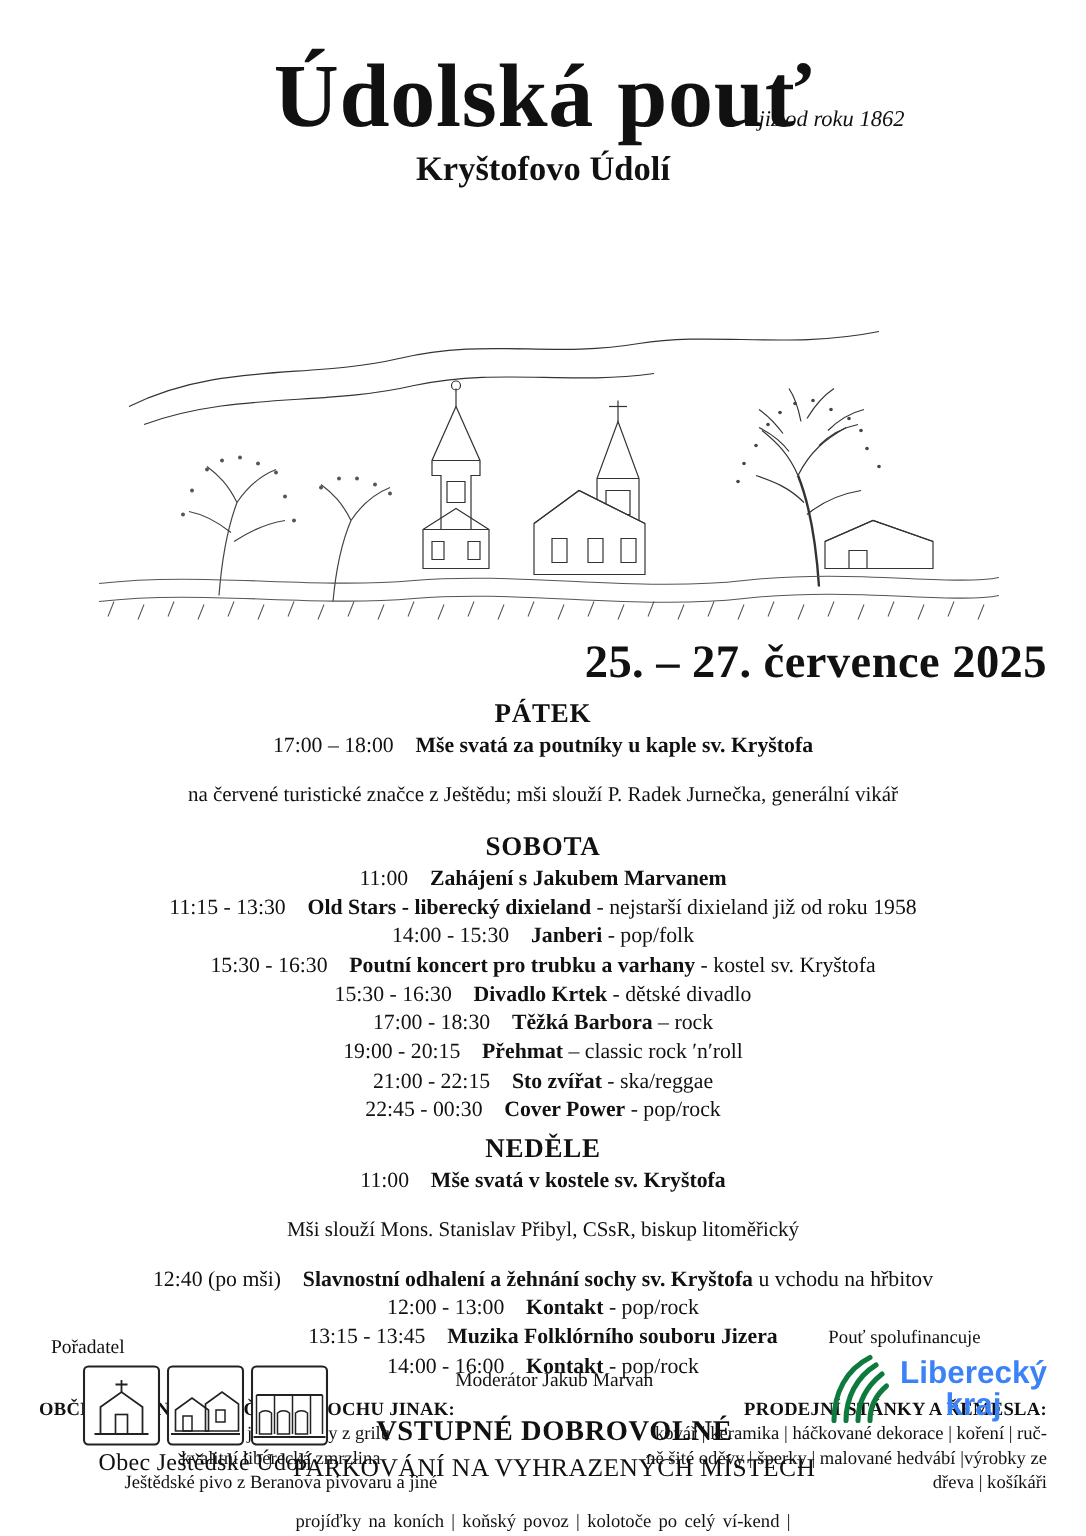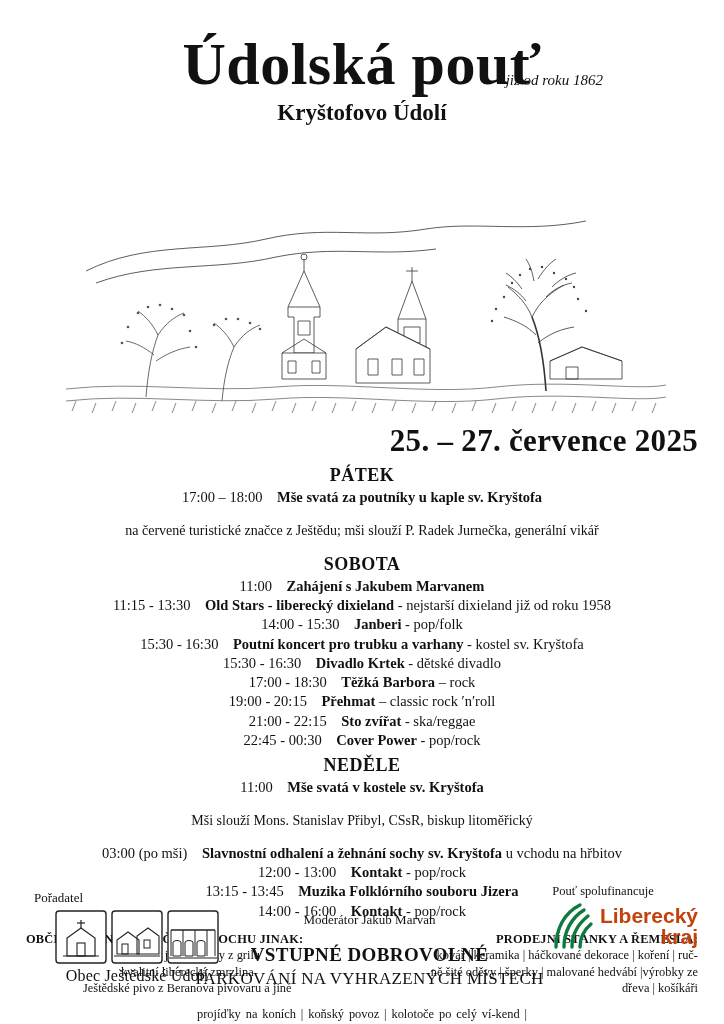--- a/index.html
+++ b/index.html
@@ -187,26 +187,26 @@
     text-align: center;
   }
   .cofinance { font-size: 12.5px; margin-bottom: 2px; }
   .lk-logo {
     display: flex;
     align-items: center;
     justify-content: flex-end;
     gap: 6px;
   }
   .lk-text {
-    color: #c2410c;
+    color: #3b82f6;
     font-family: "Liberation Sans", sans-serif;
     font-weight: bold;
     font-size: 21px;
     line-height: 1.0;
-    text-align: right;
+    text-align: center;
   }
   .lk-text .l2 { display: block; }
 </style>
 </head>
 <body>
 
 <div class="poster">
 
   <div class="header">
     <h1 class="title-main">Údolská pouť</h1>
@@ -382,21 +382,21 @@
   </p>
 
   <div class="day-name">NEDĚLE</div>
   <p class="row">
     <span class="time">11:00</span>
     &nbsp;&nbsp;
     <span class="act">Mše svatá v kostele sv. Kryštofa</span>
   </p>
   <p class="note">Mši slouží Mons. Stanislav Přibyl, CSsR, biskup litoměřický</p>
   <p class="row">
-    <span class="time">03:00 (po mši)</span>
+    <span class="time">12:40 (po mši)</span>
     &nbsp;&nbsp;
     <span class="act">Slavnostní odhalení a žehnání sochy sv. Kryštofa</span>
     <span class="desc">u vchodu na hřbitov</span>
   </p>
   <p class="row">
     <span class="time">12:00 - 13:00</span>
     &nbsp;&nbsp;
     <span class="act">Kontakt</span>
     <span class="desc">- pop/rock</span>
   </p>

